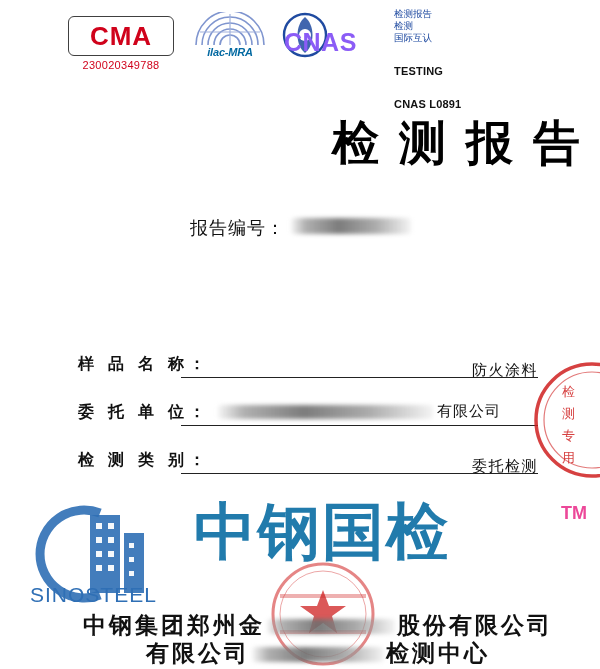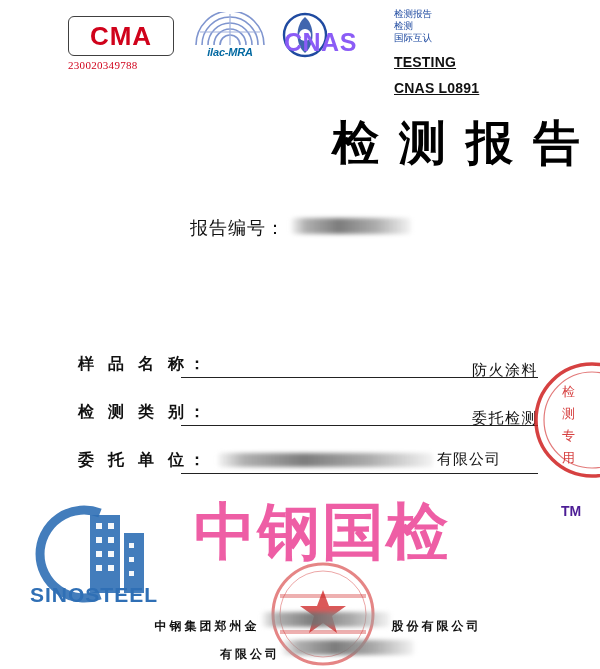--- a/index.html
+++ b/index.html
@@ -50,22 +50,23 @@
   .cma-box .cma-text {
     color: #d0021b;
     font-family: "Liberation Sans", sans-serif;
     font-weight: bold;
     font-size: 26px;
     letter-spacing: 1px;
     line-height: 1;
   }
   .cma-num {
     color: #d0021b;
-    font-family: Liberation Serif, serif;
+    font-family: Liberation Sans, sans-serif;
     font-size: 11px;
+    text-align: center;
     margin-top: 3px;
     letter-spacing: 0.3px;
   }
 
   
   .ilac {
     position: absolute;
     left: 128px;
     top: 4px;
     width: 84px;
@@ -125,26 +126,25 @@
   }
   .cnas-side .cn-line {
     font-size: 9.5px;
     color: #111;
     line-height: 1.25;
   }
   .cnas-side .cn-line.blue {
     color: #1f4aa0;
   }
   .cnas-side .en-line {
-    font-size: 14px;
+    font-size: 11px;
     font-weight: bold;
     color: #111;
-    margin-top: 10px;
+    margin-top: 21px;
     letter-spacing: 0.2px;
-    text-decoration: underline;
   }
 
   
   .doc-title {
     position: absolute;
     top: 112px;
     left: 0;
     width: 600px;
     text-align: right;
     font-family: "DejaVu Serif", "Liberation Serif", serif;
@@ -260,40 +260,40 @@
     width: 180px;
     height: 112px;
   }
   .wm-cn {
     position: absolute;
     left: 178px;
     top: 6px;
     font-family: "DejaVu Serif", "Liberation Serif", serif;
     font-weight: bold;
     font-size: 62px;
-    color: #ec4899;
+    color: #0369a1;
     letter-spacing: 2px;
     line-height: 1;
     opacity: 0.88;
   }
   .wm-tm {
     position: absolute;
     left: 545px;
     top: 8px;
     font-family: "Liberation Sans", sans-serif;
-    font-size: 14px;
-    color: #4c1d95;
+    font-size: 18px;
+    color: #ec4899;
     font-weight: bold;
   }
   .wm-en {
     position: absolute;
     left: 14px;
     top: 88px;
     font-family: "Liberation Sans", sans-serif;
-    font-weight: bold;
+    font-weight: normal;
     font-size: 21px;
     color: #2f6fb5;
     letter-spacing: 1px;
   }
 
   
   .seal-right {
     position: absolute;
     right: -52px;
     top: 340px;
@@ -314,25 +314,26 @@
 
   
   .bottom-lines {
     position: absolute;
     left: 0;
     top: 612px;
     width: 600px;
     text-align: center;
   }
   .bottom-line {
-    font-size: 12px;
+    font-size: 23px;
     font-weight: bold;
     letter-spacing: 3px;
     line-height: 28px;
     display: flex;
+    align-items: center;
     justify-content: center;
     white-space: nowrap;
     padding-left: 36px;
   }
   .bottom-line .redacted {
     height: 15px;
     margin: 0 2px;
   }
   .bottom-line .r1 { width: 128px; }
   .bottom-line .r2 { width: 132px; }
@@ -395,31 +396,31 @@
 
   <div class="fields">
 
     <div class="field-row">
       <div class="field-label">样 品 名 称：</div>
       <div class="field-value">防火涂料</div>
       <div class="field-line"></div>
     </div>
 
     <div class="field-row">
-      <div class="field-label">检 测 类 别：</div>
-      <div class="field-value">委托检测</div>
-      <div class="field-line"></div>
-    </div>
-
-    <div class="field-row">
       <div class="field-label">委 托 单 位：</div>
       <div class="field-value-mixed">
         <span class="redacted"></span>
         <span class="tail">有限公司</span>
       </div>
+      <div class="field-line"></div>
+    </div>
+
+    <div class="field-row">
+      <div class="field-label">检 测 类 别：</div>
+      <div class="field-value">委托检测</div>
       <div class="field-line"></div>
     </div>
   </div>
 
   <svg class="seal-right" viewBox="0 0 120 160">
     <circle cx="60" cy="80" r="56" fill="none" stroke="#cf2020" stroke-width="3.5" opacity="0.85"></circle>
     <circle cx="60" cy="80" r="48" fill="none" stroke="#cf2020" stroke-width="1.2" opacity="0.6"></circle>
     <text x="30" y="56" fill="#cf2020" font-size="13" font-family="'DejaVu Serif',serif" opacity="0.85">检</text>
     <text x="30" y="78" fill="#cf2020" font-size="13" font-family="'DejaVu Serif',serif" opacity="0.85">测</text>
     <text x="30" y="100" fill="#cf2020" font-size="13" font-family="'DejaVu Serif',serif" opacity="0.85">专</text>
@@ -466,16 +467,17 @@
 
   <div class="bottom-lines">
     <div class="bottom-line">
       <span>中钢集团郑州金</span>
       <span class="redacted r1"></span>
       <span>股份有限公司</span>
     </div>
     <div class="bottom-line">
       <span>有限公司</span>
       <span class="redacted r2"></span>
+      <span>检测中心</span>
     </div>
   </div>
 
 </div>
 
 </body></html>

